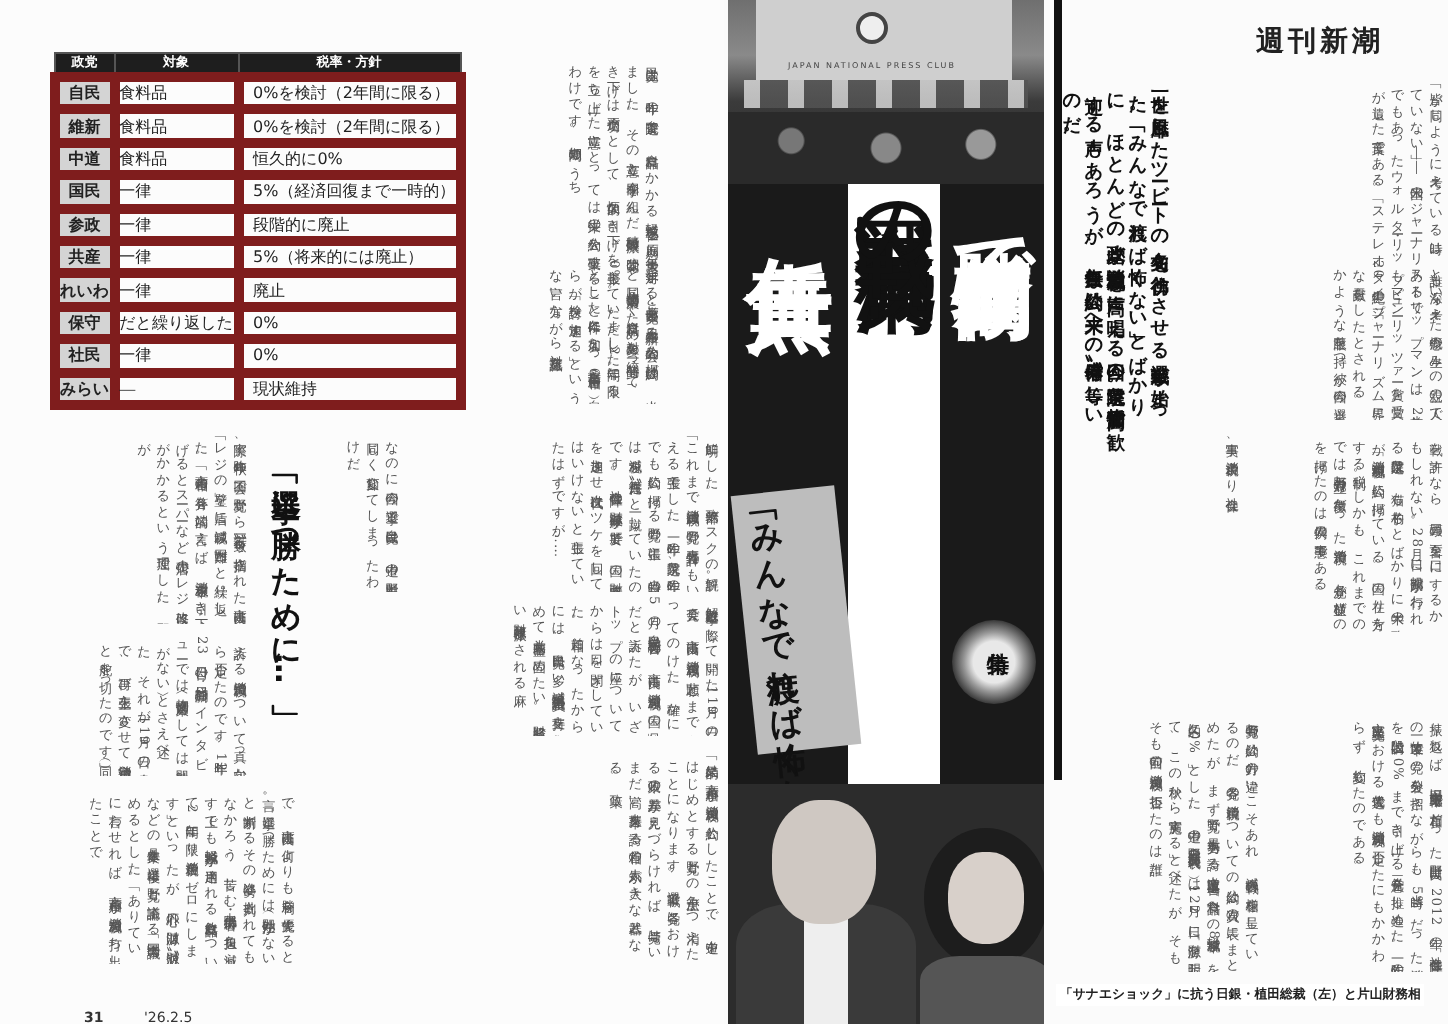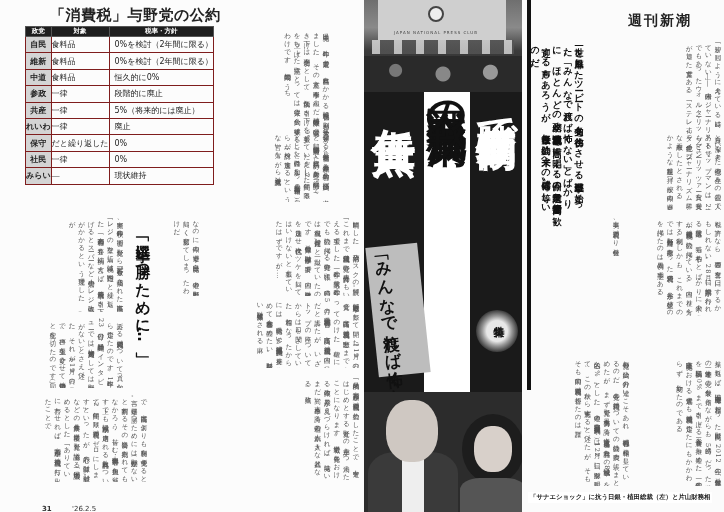--- a/index.html
+++ b/index.html
@@ -7,21 +7,21 @@
   body { position: relative; font-family: "DejaVu Serif", "Liberation Serif", serif; color: #2a2a2a; }
 
   .spread { position: absolute; left: 0; top: 0; width: 724px; height: 512px; background: #fdfdfd; }
   .page-left { position: absolute; left: 0; top: 0; width: 362px; height: 512px; background: #fcfcfc; }
   .page-right { position: absolute; left: 362px; top: 0; width: 362px; height: 512px; background: #fbfbfb; }
 
   
   .table-title { position: absolute; left: 50px; top: 6px; font-family: "DejaVu Sans", sans-serif; font-weight: bold; font-size: 15px; color: #222; letter-spacing: 0.5px; }
   table.promise { position: absolute; left: 25px; top: 26px; width: 180px; border-collapse: collapse; font-family: "DejaVu Sans", sans-serif; font-size: 8px; }
   table.promise th { background: #1e1e1e; color: #fff; font-size: 6.5px; height: 10px; border: 1px solid #555; font-weight: bold; }
-  table.promise td { height: 16.4px; border: 1px solid #7f1d1d; color: #222; white-space: nowrap; }
+  table.promise td { height: 16.4px; border: 5px solid #7f1d1d; color: #222; white-space: nowrap; }
   table.promise td.party { background: #d4d4d4; text-align: center; font-weight: bold; width: 30px; }
   table.promise td.target { text-align: left; width: 55px; font-family: Liberation Serif, serif; }
   table.promise td.policy { padding-left: 5px; }
 
   
   .vcol { position: absolute; writing-mode: vertical-rl; font-size: 6.6px; line-height: 9.6px; color: #555; letter-spacing: 0.6px; overflow: hidden; }
 
   .subhead { position: absolute; left: 133px; top: 232px; writing-mode: vertical-rl; font-family: "DejaVu Sans", sans-serif; font-weight: bold; font-size: 15px; color: #111; letter-spacing: 1px; }
 
   .folio { position: absolute; top: 505px; font-family: "DejaVu Sans", sans-serif; font-weight: bold; font-size: 7px; color: #333; text-align: center; }
@@ -61,21 +61,20 @@
 
   .caption { position: absolute; left: 528px; top: 492px; font-family: "DejaVu Sans", sans-serif; font-weight: bold; font-size: 6.4px; color: #222; background: #fff; padding: 1px 2px; }
 </style>
 </head>
 <body>
 
 <div class="spread">
   <div class="page-left"></div>
   <div class="page-right"></div>
 
-  <div class="table-title">「消費税」与野党の公約</div>
   <table class="promise">
     <thead>
       <tr>
         <th>政党</th>
         <th>対象</th>
         <th>税率・方針</th>
       </tr>
     </thead>
     <tbody>
       <tr>
@@ -85,20 +84,25 @@
         </tr>
       <tr>
           <td class="party">維新</td>
           <td class="target">食料品</td>
           <td class="policy">0%を検討（2年間に限る）</td>
         </tr>
       <tr>
           <td class="party">中道</td>
           <td class="target">食料品</td>
           <td class="policy">恒久的に0%</td>
+        </tr>
+      <tr>
+          <td class="party">国民</td>
+          <td class="target">一律</td>
+          <td class="policy">5%（経済回復まで一時的）</td>
         </tr>
       <tr>
           <td class="party">参政</td>
           <td class="target">一律</td>
           <td class="policy">段階的に廃止</td>
         </tr>
       <tr>
           <td class="party">共産</td>
           <td class="target">一律</td>
           <td class="policy">5%（将来的には廃止）</td>

